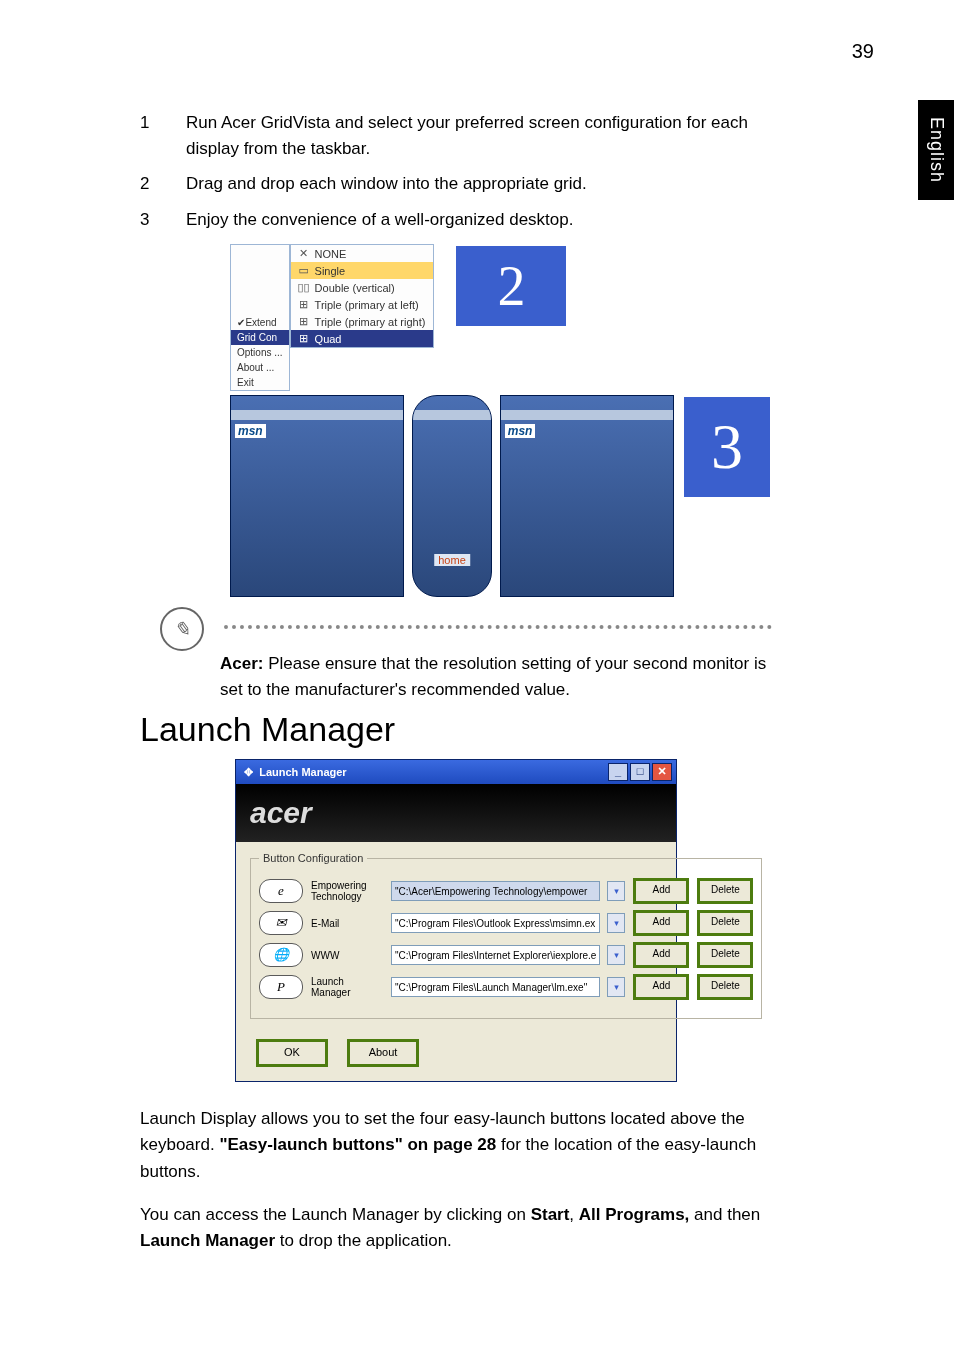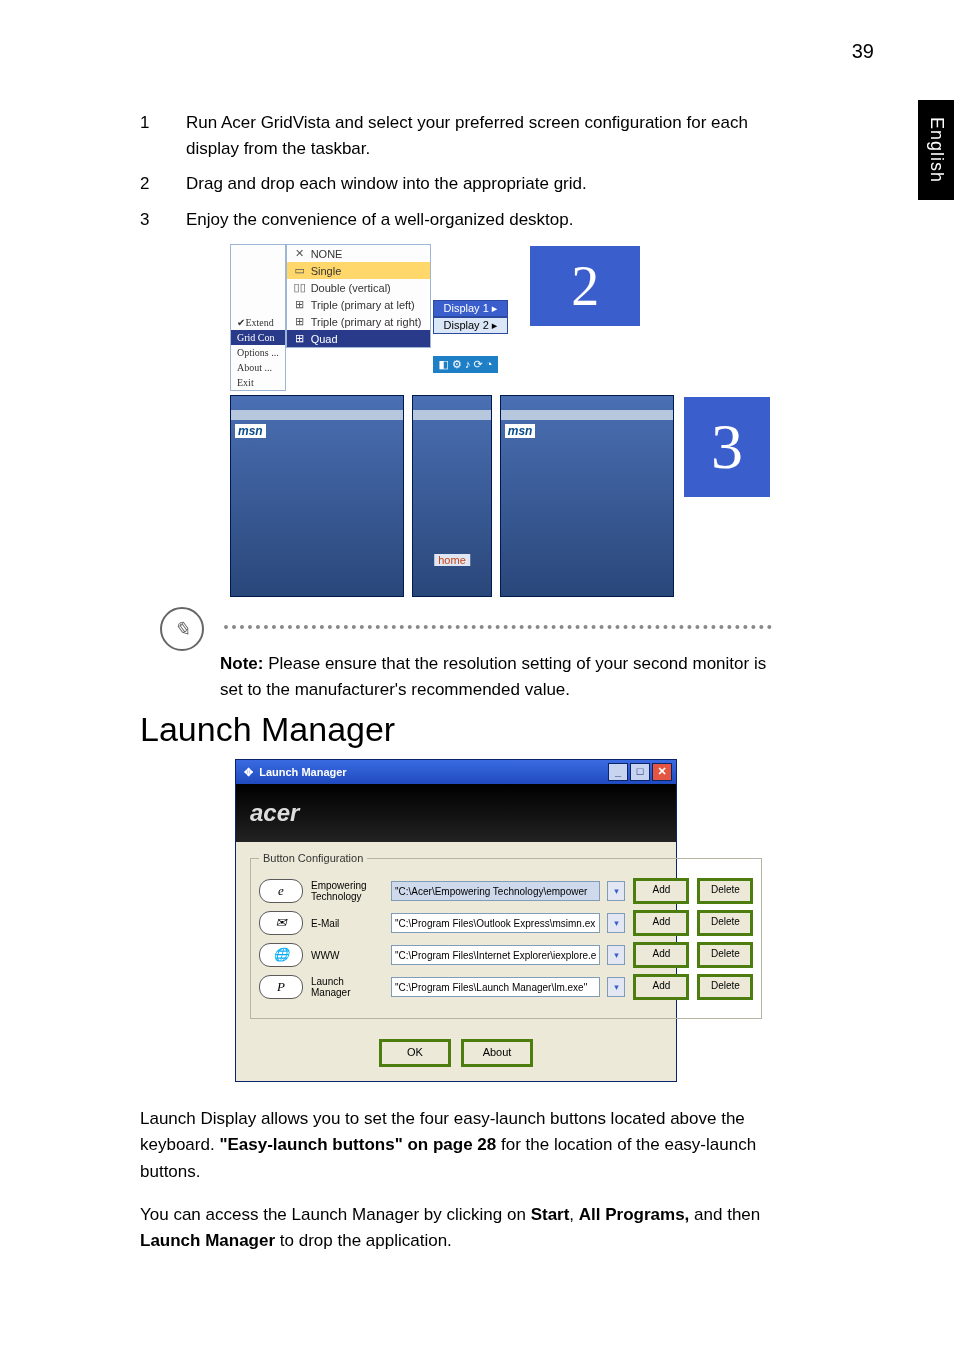--- a/index.html
+++ b/index.html
@@ -84,21 +84,20 @@
     text-align: center;
     color: #555;
   }
   .extend-row {
     display: flex;
     align-items: flex-start;
   }
   .extend-left {
     border: 1px solid #9db6d5;
     background: #fdfdfd;
-    font-family: Liberation Serif, serif;
   }
   .extend-left .row { padding: 2px 6px; }
   .gridcon-row {
     background: #2a3a8a;
     color: #fff;
     padding: 2px 6px;
   }
   .display-popup {
     display: inline-block;
     vertical-align: top;
@@ -153,21 +152,21 @@
     align-items: stretch;
   }
   .collage .panel {
     background: linear-gradient(#4a6fb3, #2a477a);
     height: 200px;
     flex: 1;
     border: 1px solid #001a4d;
     position: relative;
     overflow: hidden;
   }
-  .collage .panel.small { flex: 0.45; }
+  .collage .panel.small { flex: 0.45; border-radius: 25px; }
   .panel .msn {
     position: absolute;
     top: 28px;
     left: 4px;
     font-style: italic;
     font-weight: bold;
     font-size: 12px;
     background: #fff;
     color: #0a4b8a;
     padding: 0 3px;
@@ -262,21 +261,21 @@
     color: #fff;
     height: 58px;
     display: flex;
     align-items: center;
     padding-left: 14px;
   }
   .acer-logo {
     font-family: Arial, sans-serif;
     font-style: italic;
     font-weight: bold;
-    font-size: 24px;
+    font-size: 30px;
     color: #ddd;
   }
   .lw-body {
     padding: 10px 12px;
   }
   fieldset.btn-config {
     border: 1px solid #b8b4a4;
     padding: 8px 8px 12px 8px;
   }
   fieldset.btn-config legend {
@@ -338,22 +337,22 @@
     width: 50px;
     height: 20px;
     border: 3px solid #4d7c0f;
     background: #ece9d8;
     font-size: 10px;
     text-align: center;
     line-height: 18px;
   }
   .lw-footer {
     display: flex;
-    justify-content: center;
-    gap: 10px;
+    justify-content: flex-start;
+    gap: 19px;
     padding: 10px 20px 14px;
   }
   .lw-footer .sm-btn { width: 66px; height: 22px; line-height: 20px; font-size: 11px; }
   .body-text {
     font-size: 17px;
     line-height: 1.55;
     margin-top: 24px;
   }
   .body-text b { font-weight: bold; }
 </style>
@@ -403,26 +402,20 @@
               </div>
             <div class="row">
                 <span class="glyph">⊞</span>
                 <span>Triple (primary at right)</span>
               </div>
             <div class="row" style="background:#2a3a8a;color:#fff;">
                 <span class="glyph" style="color:#fff;">⊞</span>
                 <span>Quad</span>
               </div>
           </div>
-          <div class="display-popup">
-            <div style="height:56px;"></div>
-            <div class="disp-item">Display 1  ▸</div>
-            <div class="disp-item light">Display 2  ▸</div>
-            <div style="margin-top:22px;"><span class="tray">◧ ⚙ ♪ ⟳ ◔</span></div>
-          </div>
         </div>
       </div>
       <div class="two-badge">2</div>
     </div>
 
     <div class="collage">
       <div class="panel">
         <div class="content-bar"></div>
         <div class="msn">msn</div>
       </div>
@@ -438,21 +431,21 @@
         <div class="three-badge">3</div>
       </div>
     </div>
   </div>
 
   <div class="note-row">
     <div class="note-icon">✎</div>
     <div class="dots-line"></div>
   </div>
   <div class="note-text">
-    <b>Note:</b>
+    <b>Acer:</b>
     <span>Please ensure that the resolution setting of your second monitor is set to the manufacturer's recommended value.</span>
   </div>
 
   <h1 class="section">Launch Manager</h1>
 
   <div class="launch-window">
     <div class="lw-titlebar">
       <span style="margin-right:6px;">✥</span>
       <span class="title">Launch Manager</span>
       <div class="tb-btn">_</div>

